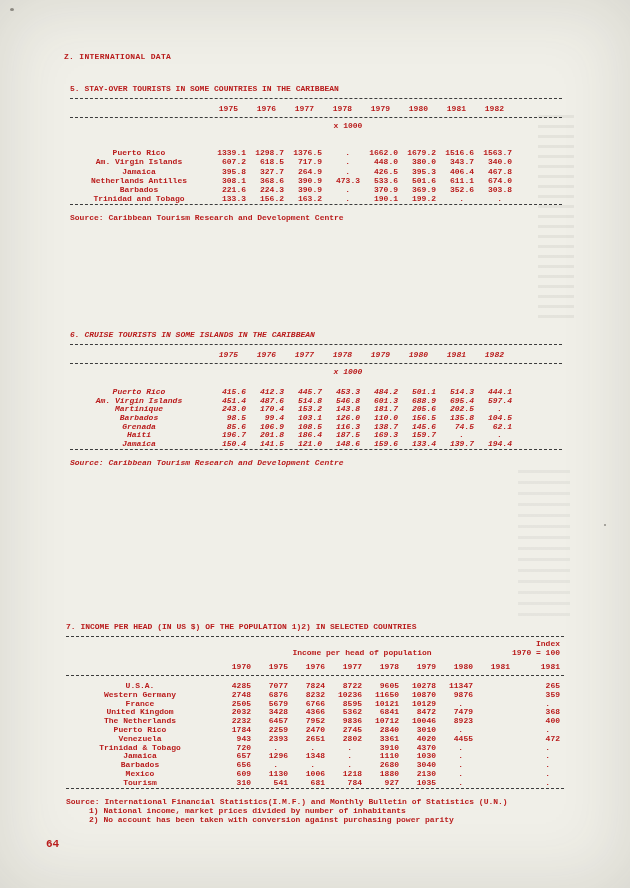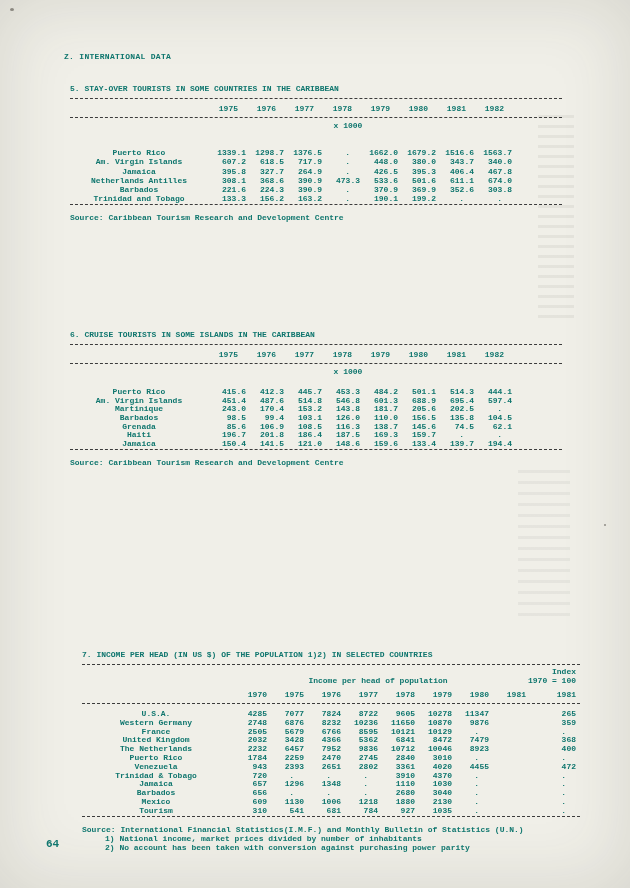--- a/index.html
+++ b/index.html
@@ -6,33 +6,33 @@
   html, body { margin: 0; padding: 0; }
   body {
     width: 630px; height: 888px;
     background: #a8a59c;
     font-family: "Liberation Mono", "DejaVu Sans Mono", monospace;
   }
   .page {
     position: relative;
     width: 630px; height: 888px;
     background: #f0efe8;
-    color: #0f766e;
+    color: #b91c1c;
     overflow: hidden;
     box-shadow: inset 0 0 70px rgba(60,55,40,0.14);
     font-weight: bold;
   }
   .sec {
     position: absolute; left: 64px; top: 52px;
     font-size: 8px; letter-spacing: 0.3px; white-space: nowrap;
   }
   .tbl { position: absolute; font-size: 8px; }
   .t5 { left: 70px; top: 84px;  width: 492px; }
-  .t6 { left: 70px; top: 330px; width: 492px; }
-  .t7 { left: 82px; top: 622px; width: 498px; margin-top: 28px; }
+  .t6 { left: 70px; top: 330px; width: 492px; font-style: italic; }
+  .t7 { left: 66px; top: 622px; width: 498px; }
   .t-title { margin-bottom: 5px; white-space: nowrap; }
   .rule { border-top: 1px dashed #3c3c3c; height: 1px; }
   .years { white-space: nowrap; margin: 5px 0 4px; }
   .lab { display: inline-block; width: 138px; text-align: center; }
   .t7 .lab { width: 148px; }
   .num { display: inline-block; width: 38px; text-align: right; }
   .t7 .num { width: 37px; }
   .t5 .years .num, .t6 .years .num { padding-right: 8px; }
   .idx { display: inline-block; width: 50px; text-align: right; }
   .dot { padding-right: 10px; }

